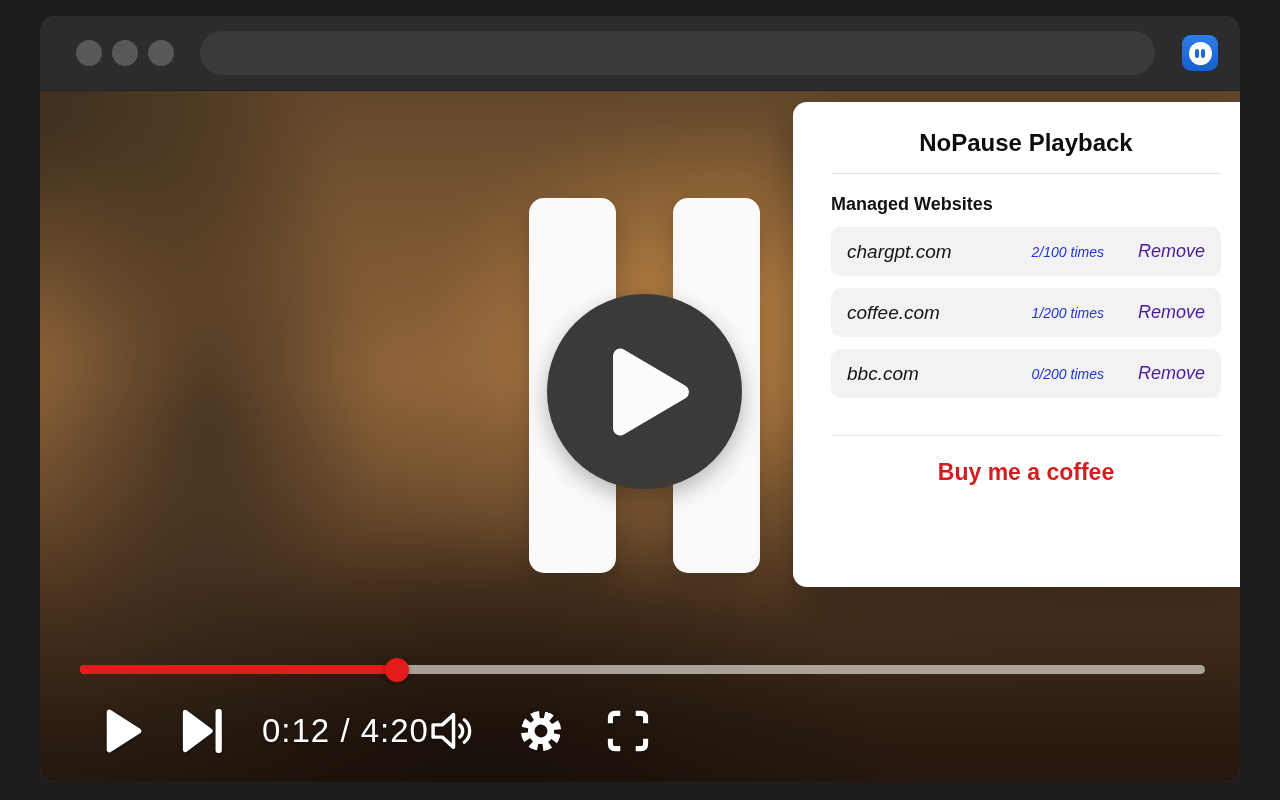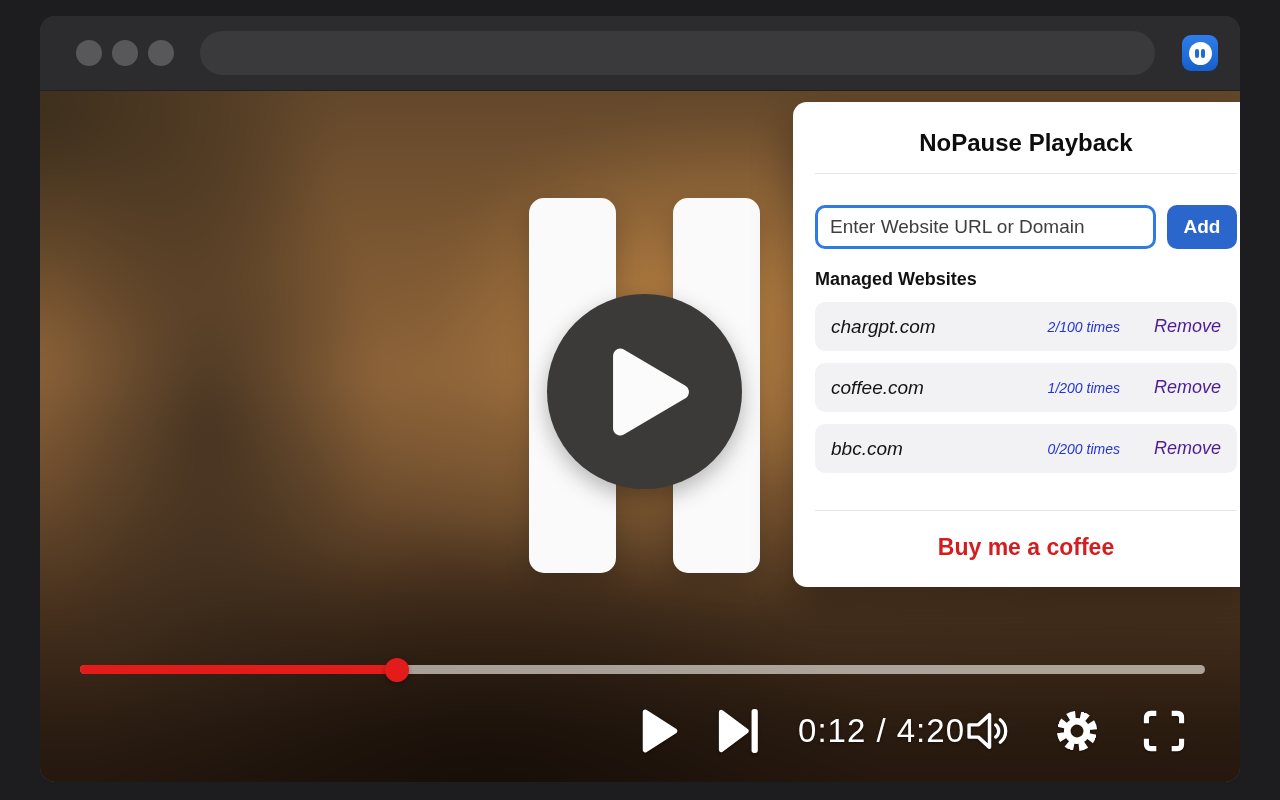--- a/index.html
+++ b/index.html
@@ -41,21 +41,21 @@
                background:#fafafa; box-shadow:0 10px 24px rgba(0,0,0,0.18); }
   .pb-left { left:489px; } .pb-right { left:633px; }
   .play-circle { position:absolute; left:507px; top:203px; width:195px; height:195px;
                  border-radius:50%; background:#3b3a39;
                  box-shadow:0 8px 22px rgba(0,0,0,0.28);
                  display:flex; align-items:center; justify-content:center; }
   .play-circle svg { margin-left:12px; }
 
   
   .card { position:absolute; left:753px; top:11px; width:466px; height:485px;
-          background:#ffffff; border-radius:14px; padding:0 22px;
+          background:#ffffff; border-radius:14px; padding:0 38px;
           box-shadow:0 14px 40px rgba(0,0,0,0.32); }
   .card-title { margin-top:27px; text-align:center; font-size:24px; font-weight:700; color:#0d0d0d; }
   .divider { height:1px; background:#e4e4e6; margin-top:16px; }
   .input-row { display:flex; gap:11px; margin-top:31px; height:44px; }
   .url-input { flex:1; min-width:0; border:3px solid #2e7ae6; border-radius:10px;
                font-size:19px; padding:0 12px; color:#222; outline:none;
                font-family:"Liberation Sans","DejaVu Sans",sans-serif; }
   .url-input::placeholder { color:#3e3e3e; opacity:1; }
   .add-btn { width:70px; border:none; border-radius:10px; background:#2a66cb; color:#fff;
              font-size:19px; font-weight:600; cursor:pointer;
@@ -70,21 +70,21 @@
   .coffee { margin-top:23px; text-align:center; font-size:23px; font-weight:700; color:#d41d1f; cursor:pointer; }
 
   
   .progress { position:absolute; left:40px; right:35px; top:574px; height:9px;
               border-radius:5px; background:rgba(205,199,191,0.78); }
   .progress-fill { position:relative; height:9px; border-radius:5px; background:#e41b1b; }
   .knob { position:absolute; right:-12px; top:50%; transform:translateY(-50%);
           width:24px; height:24px; border-radius:50%; background:#e41b1b;
           box-shadow:0 2px 5px rgba(0,0,0,0.3); }
   .controls { position:absolute; left:0; right:0; top:596px; height:88px;
-              display:flex; align-items:center; justify-content:flex-end;
+              display:flex; align-items:center; justify-content:flex-start;
               padding:0 54px 0 64px; }
   .ctrl-group { display:flex; align-items:center; }
   .left-group  { gap:38px; }
   .right-group { gap:42px; }
   .ctrl { display:flex; align-items:center; cursor:pointer;
           filter:drop-shadow(0 1px 1.5px rgba(0,0,0,0.45)); }
   .time { color:#fff; font-size:33px; letter-spacing:1px;
           text-shadow:0 1px 3px rgba(0,0,0,0.45); }
 </style>
 </head>
@@ -114,24 +114,20 @@
     <div class="pause-bar pb-right"></div>
     <div class="play-circle">
       <svg width="78" height="88" viewBox="0 0 70 80">
         <path d="M7 7 L63 40 L7 73 Z" fill="#fbfbfb" stroke="#fbfbfb" stroke-width="13" stroke-linejoin="round"></path>
       </svg>
     </div>
 
     <div class="card">
       <div class="card-title">NoPause Playback</div>
       <div class="divider"></div>
-      <div class="input-row">
-        <input class="url-input" type="text" placeholder="Enter Website URL or Domain" style="">
-        <button class="add-btn">Add</button>
-      </div>
       <div class="managed-label">Managed Websites</div>
 
       <div class="site-row">
         <span class="site-domain">chargpt.com</span>
         <span class="site-usage">2/100 times</span>
         <span class="site-remove">Remove</span>
       </div>
       <div class="site-row">
         <span class="site-domain">coffee.com</span>
         <span class="site-usage">1/200 times</span>

